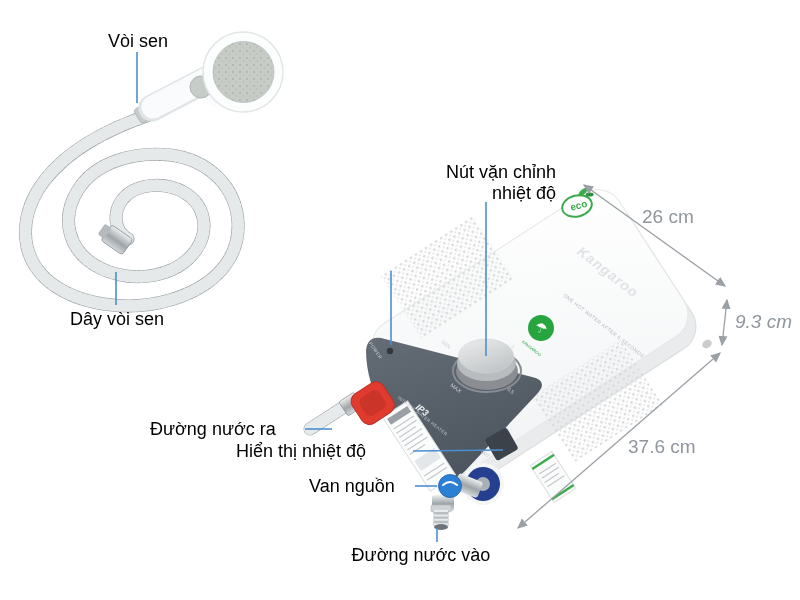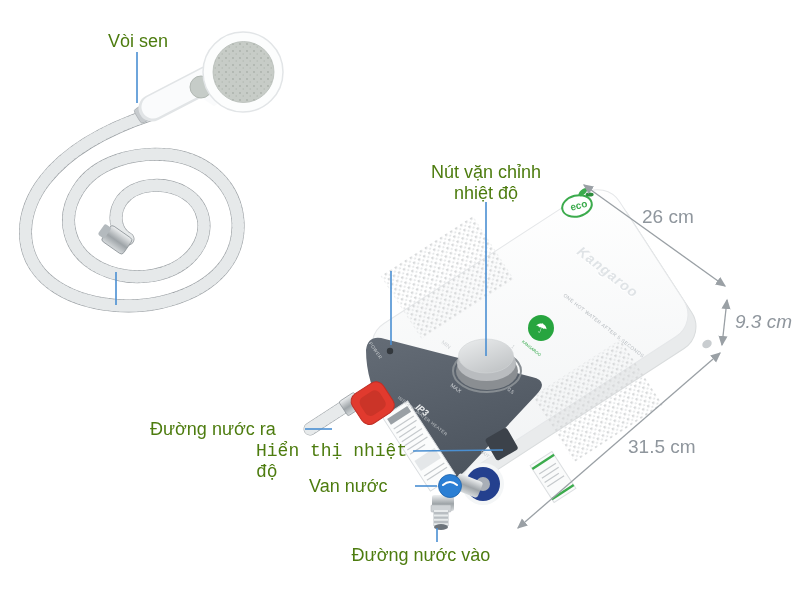--- a/index.html
+++ b/index.html
@@ -1,19 +1,19 @@
 <!DOCTYPE html>
 <html><head>
 <meta charset="utf-8">
 <style>
   html,body{margin:0;padding:0;background:#fff;}
   .stage{position:relative;width:800px;height:600px;background:#ffffff;overflow:hidden;
          font-family:"Liberation Sans",sans-serif;}
   .stage svg{position:absolute;left:0;top:0;}
-  .callout{position:absolute;font-size:18px;color:#4d7c0f;line-height:1.18;}
+  .callout{position:absolute;font-size:18px;color:#000000;line-height:1.18;}
   .c-center{text-align:center;}
   .c-right{text-align:left;}
   .dim{position:absolute;font-size:19px;color:#8f969d;text-align:right;}
   .micro{position:absolute;color:#c9cdd0;transform-origin:left top;white-space:nowrap;}
   .brand{position:absolute;left:584px;top:243px;transform:rotate(38deg);transform-origin:left top;
          font-size:14px;font-weight:bold;font-style:italic;letter-spacing:1px;color:#dfe3e6;
          text-shadow:0 1px 0 #ffffff;}
   .tagline{position:absolute;left:566px;top:292px;transform:rotate(38deg);transform-origin:left top;
          font-size:5px;letter-spacing:.4px;color:#b7bcc0;}
 </style>
@@ -177,29 +177,30 @@
   </g>
 
   <g stroke="#9aa0a5" stroke-width="1.3" fill="none">
     <line x1="584" y1="185" x2="725" y2="286" marker-start="url(#ah)" marker-end="url(#ah)"></line>
     <line x1="727" y1="300" x2="722" y2="345" marker-start="url(#ah)" marker-end="url(#ah)"></line>
     <line x1="720" y1="353" x2="518" y2="528" marker-start="url(#ah)" marker-end="url(#ah)"></line>
   </g>
 </svg>
 
   <div class="callout c-center" style="left:88px;top:31px;width:100px;">Vòi sen</div>
-  <div class="callout c-center" style="left:416px;top:162px;width:140px;">Nút vặn chỉnh nhiệt độ</div>
+  <div class="callout c-center" style="left:47px;top:309px;width:140px;">Dây vòi sen</div>
+  <div class="callout c-center" style="left:416px;top:162px;width:140px;text-align:right;">Nút vặn chỉnh nhiệt độ</div>
   <div class="callout c-right" style="left:150px;top:419px;width:150px;">Đường nước ra</div>
-  <div class="callout c-right" style="left:256px;top:441px;width:160px;font-family:Liberation Mono, monospace;">Hiển thị nhiệt độ</div>
-  <div class="callout c-right" style="left:309px;top:476px;width:100px;">Van nước</div>
+  <div class="callout c-right" style="left:236px;top:441px;width:160px;">Hiển thị nhiệt độ</div>
+  <div class="callout c-right" style="left:309px;top:476px;width:100px;">Van nguồn</div>
   <div class="callout c-center" style="left:348px;top:545px;width:146px;">Đường nước vào</div>
 
   <div class="dim" style="left:642px;top:206px;">26 cm</div>
   <div class="dim" style="left:735px;top:311px;font-style:italic;">9.3 cm</div>
-  <div class="dim" style="left:628px;top:436px;">31.5 cm</div>
+  <div class="dim" style="left:628px;top:436px;">37.6 cm</div>
 
   <div class="brand">Kangaroo</div>
   <div class="tagline">ONE HOT WATER AFTER 5 SECONDS</div>
   <div class="micro" style="left:569px;top:202px;transform:rotate(-14deg);font-size:10px;font-weight:bold;color:#3cab4d;">eco</div>
   <div class="micro" style="left:524px;top:339px;transform:rotate(38deg);font-size:4px;color:#27a53f;">KANGAROO</div>
   <div class="micro" style="left:372px;top:341px;transform:rotate(56deg);font-size:4.6px;letter-spacing:.5px;">POWER</div>
   <div class="micro" style="left:444px;top:339px;transform:rotate(38deg);font-size:5.5px;color:#d2d5d8;">MIN</div>
   <div class="micro" style="left:453px;top:382px;transform:rotate(38deg);font-size:5.5px;color:#d2d5d8;">MAX</div>
   <div class="micro" style="left:514px;top:343px;transform:rotate(38deg);font-size:5px;color:#cfd2d5;">1</div>
   <div class="micro" style="left:510px;top:386px;transform:rotate(38deg);font-size:5px;color:#cfd2d5;">0.5</div>

